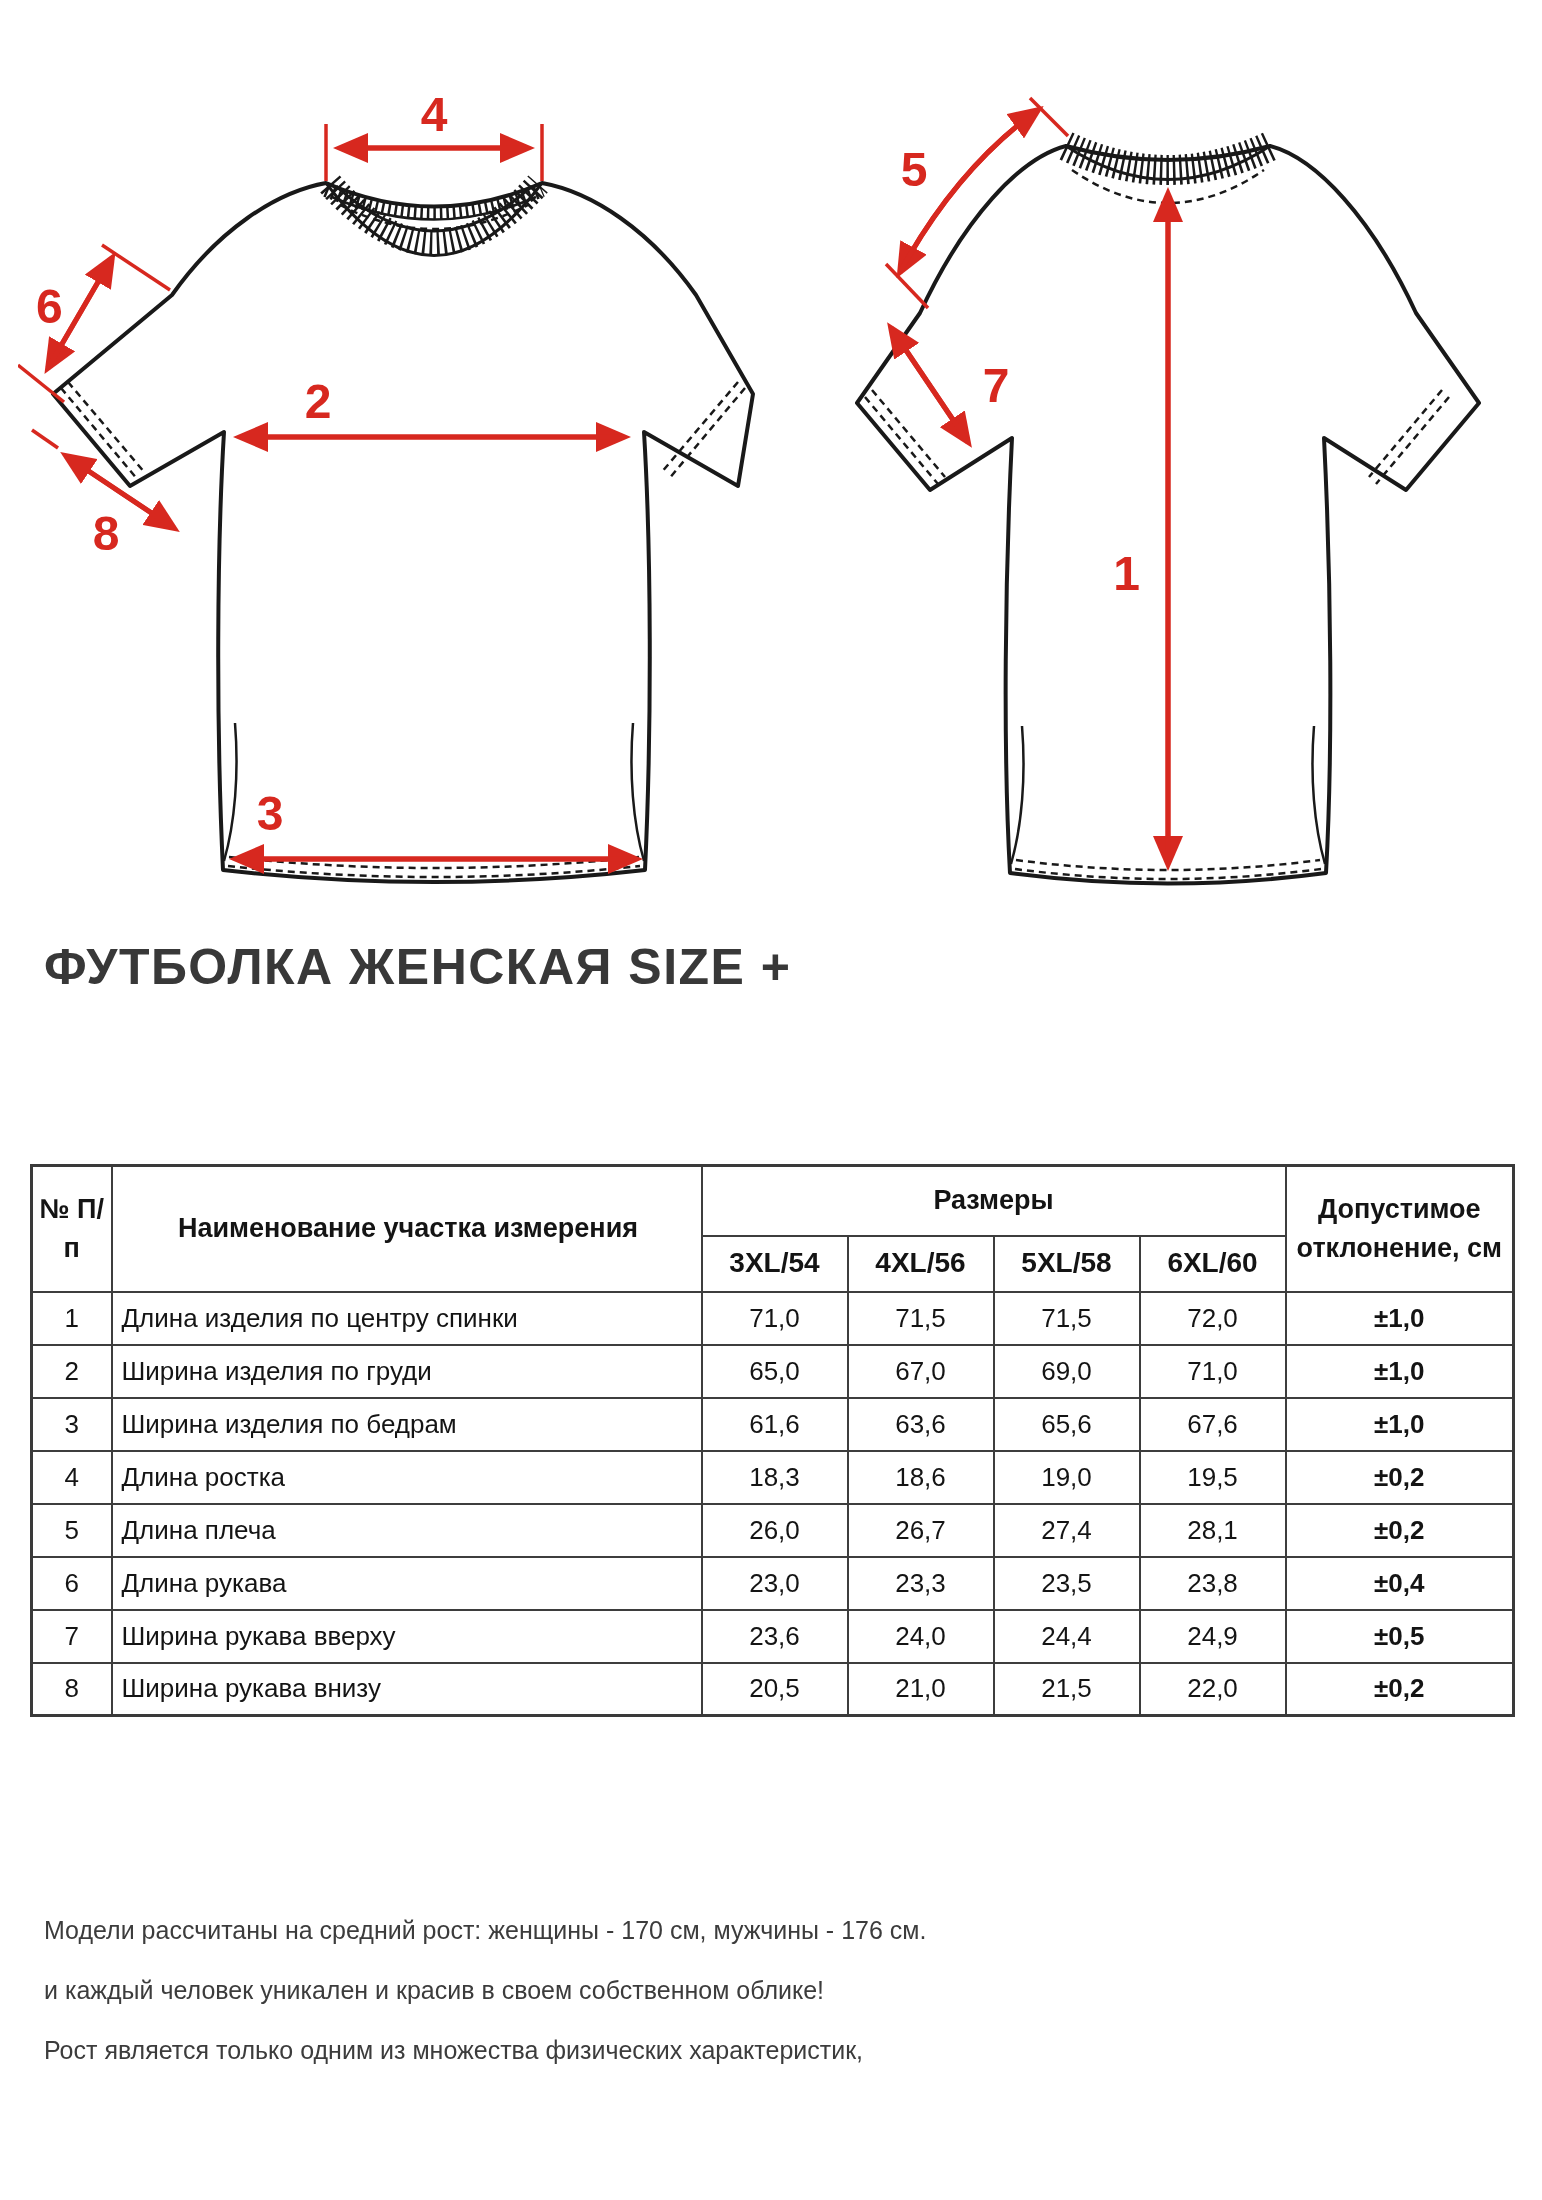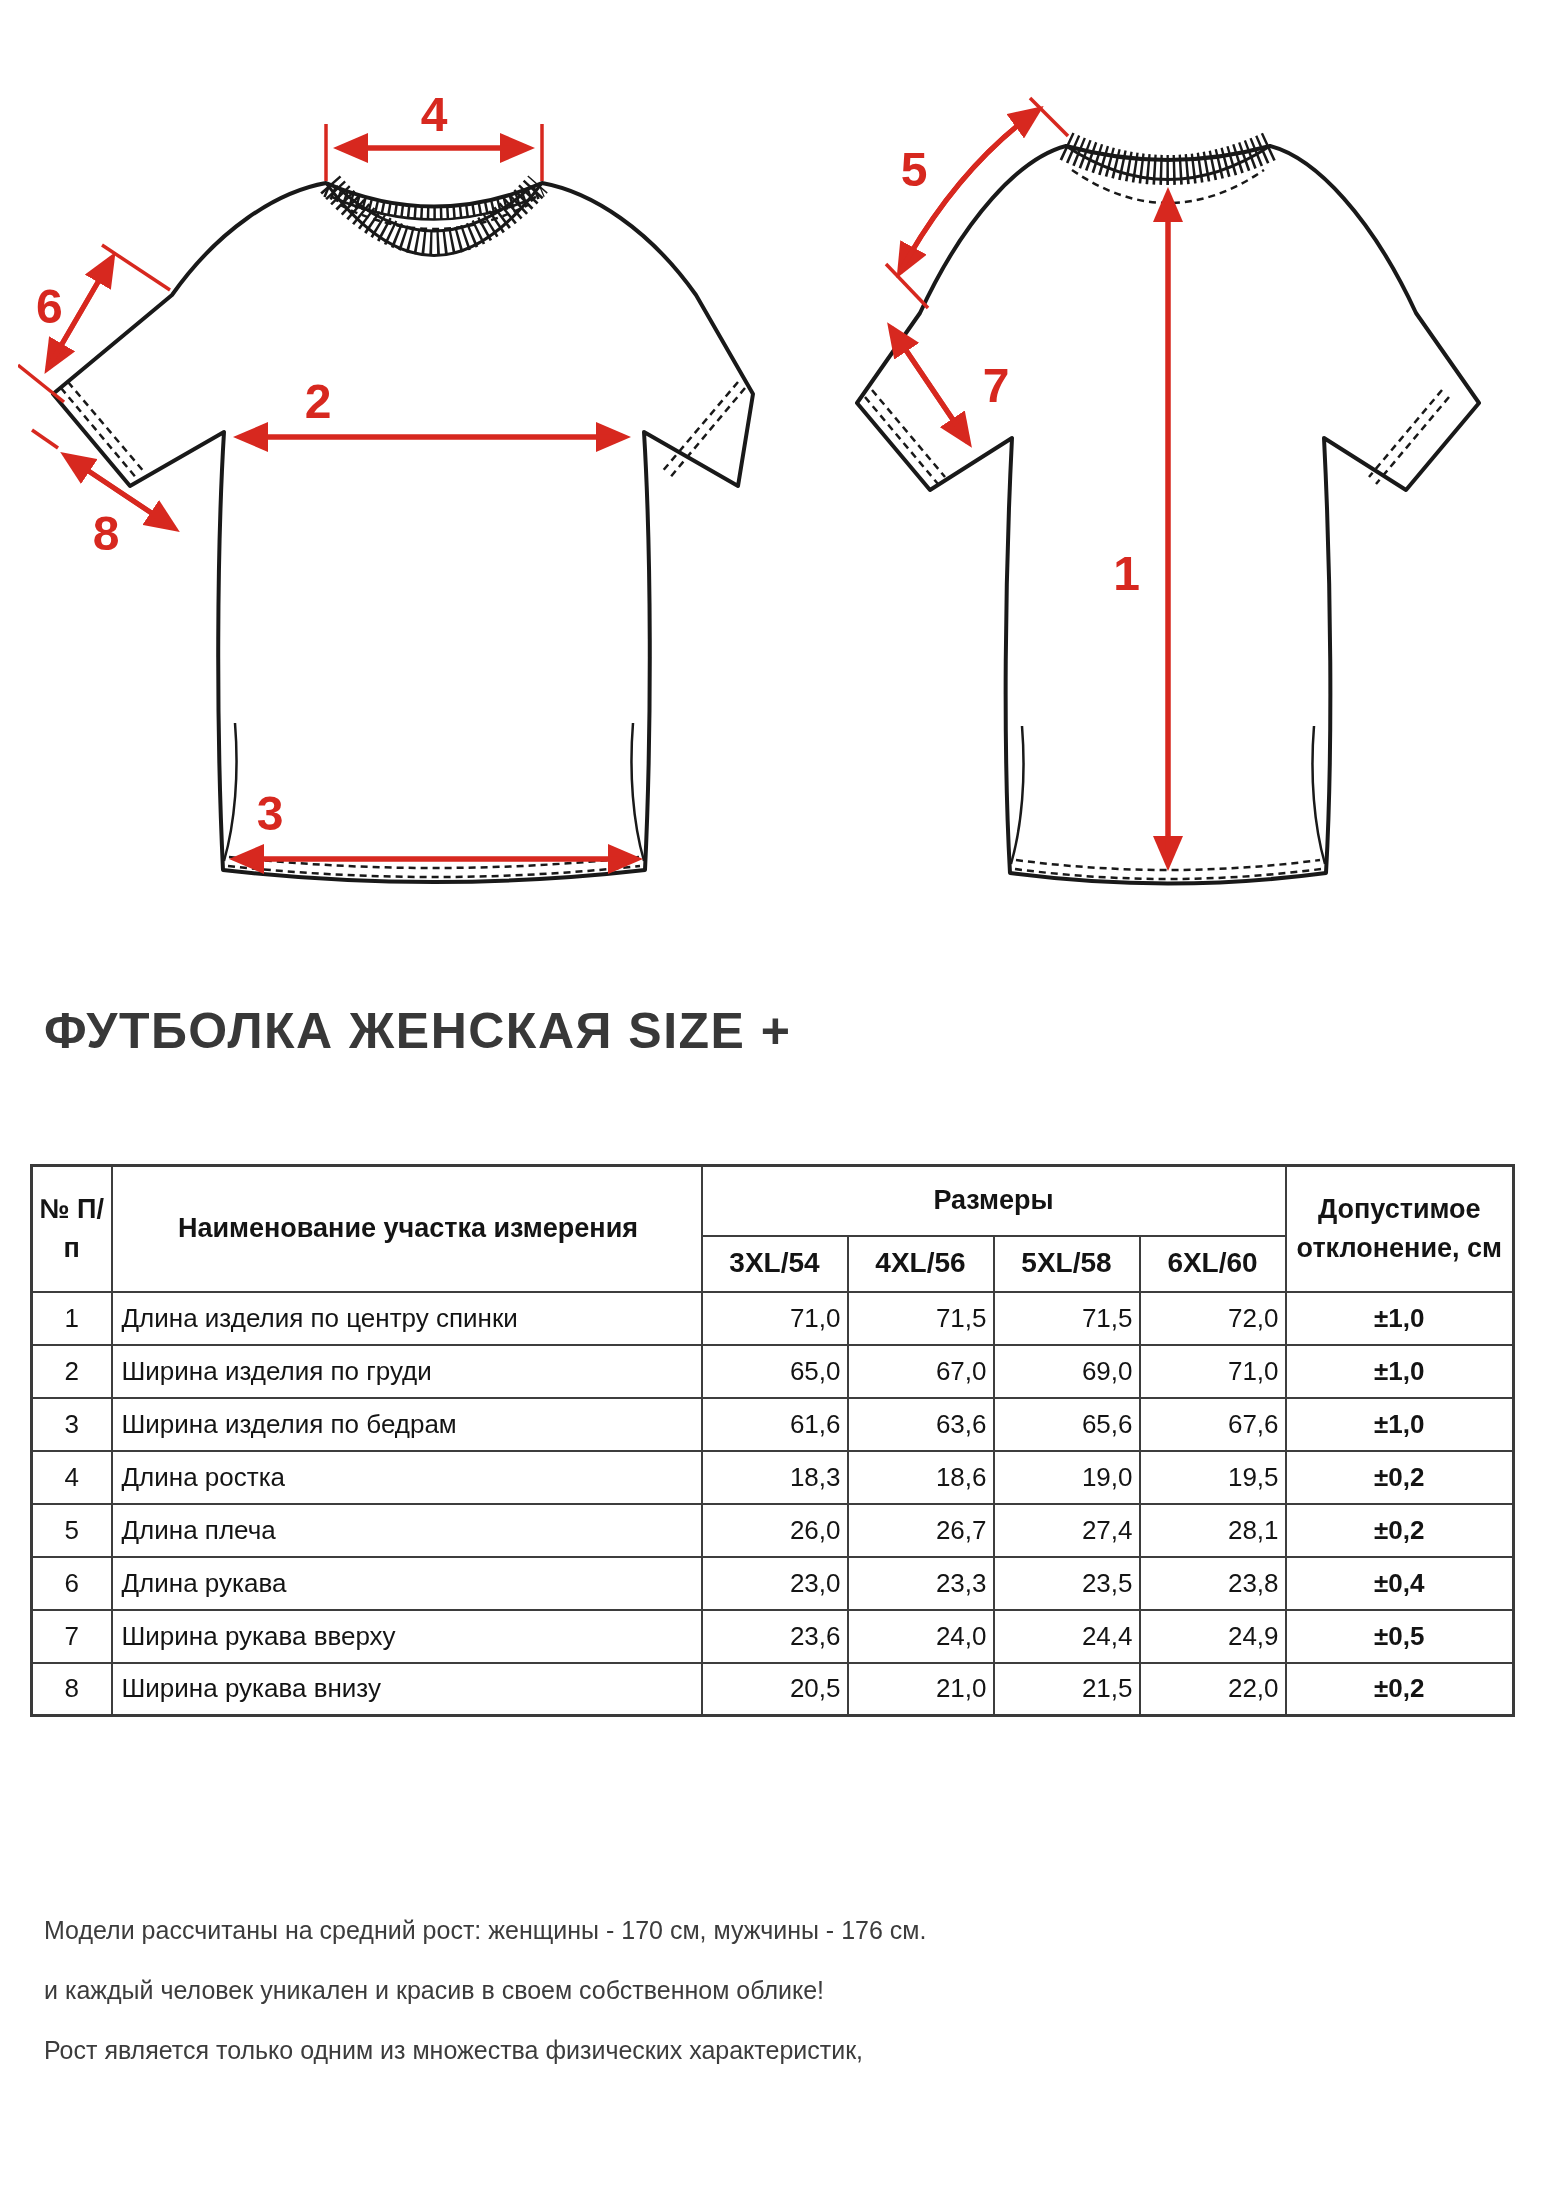--- a/index.html
+++ b/index.html
@@ -20,42 +20,42 @@
   .stitch   { fill:none; stroke:#191919; stroke-width:2.5; stroke-dasharray:7 5; }
   .ribS     { fill:none; stroke:#191919; stroke-width:14; stroke-dasharray:2.5 4; }
   .ribD     { fill:none; stroke:#191919; stroke-width:26; stroke-dasharray:2.5 4.5; }
   .ribB     { fill:none; stroke:#191919; stroke-width:30; stroke-dasharray:2.5 4; }
   .rline    { fill:none; stroke:#d7281f; stroke-width:5; }
   .rtick    { fill:none; stroke:#d7281f; stroke-width:3.5; }
   .rlabel   { fill:#d7281f; font-weight:700; font-size:48px; font-family:"Liberation Sans",sans-serif; }
 
   
   .page-title {
-    position:absolute; left:44px; top:1002px;
+    position:absolute; left:44px; top:938px;
     font-size:50px; font-weight:800; letter-spacing:1.5px; color:#383838;
     white-space:nowrap;
   }
 
   
   table.size-table {
     position:absolute; left:30px; top:1128px; width:1482px;
     border-collapse:collapse; table-layout:fixed;
     border:3px solid #3a3a3a; color:#141414;margin-top:36px;
   }
   .size-table th, .size-table td {
     border:2px solid #3d3d3d; vertical-align:middle;
     font-size:26px; padding:2px 6px; background:#fff;
   }
   .size-table thead th { font-weight:700; font-size:27px; text-align:center; line-height:1.45; }
   .size-table tr.h1 th { height:70px; }
   .size-table tr.h2 th { height:56px; font-size:28px; }
   .size-table tbody td { height:53px; }
   .cell-no  { text-align:center; }
   .cell-name{ text-align:left; padding-left:9px !important; }
-  .cell-val { text-align:right; }
+  .cell-val { text-align:center; }
   .cell-dev { text-align:center; font-weight:700; }
 
   
   .footer {
     position:absolute; left:44px; top:1900px;
     font-size:25px; line-height:60px; color:#3c3c3c;
   }
 </style>
 </head>
 <body>

